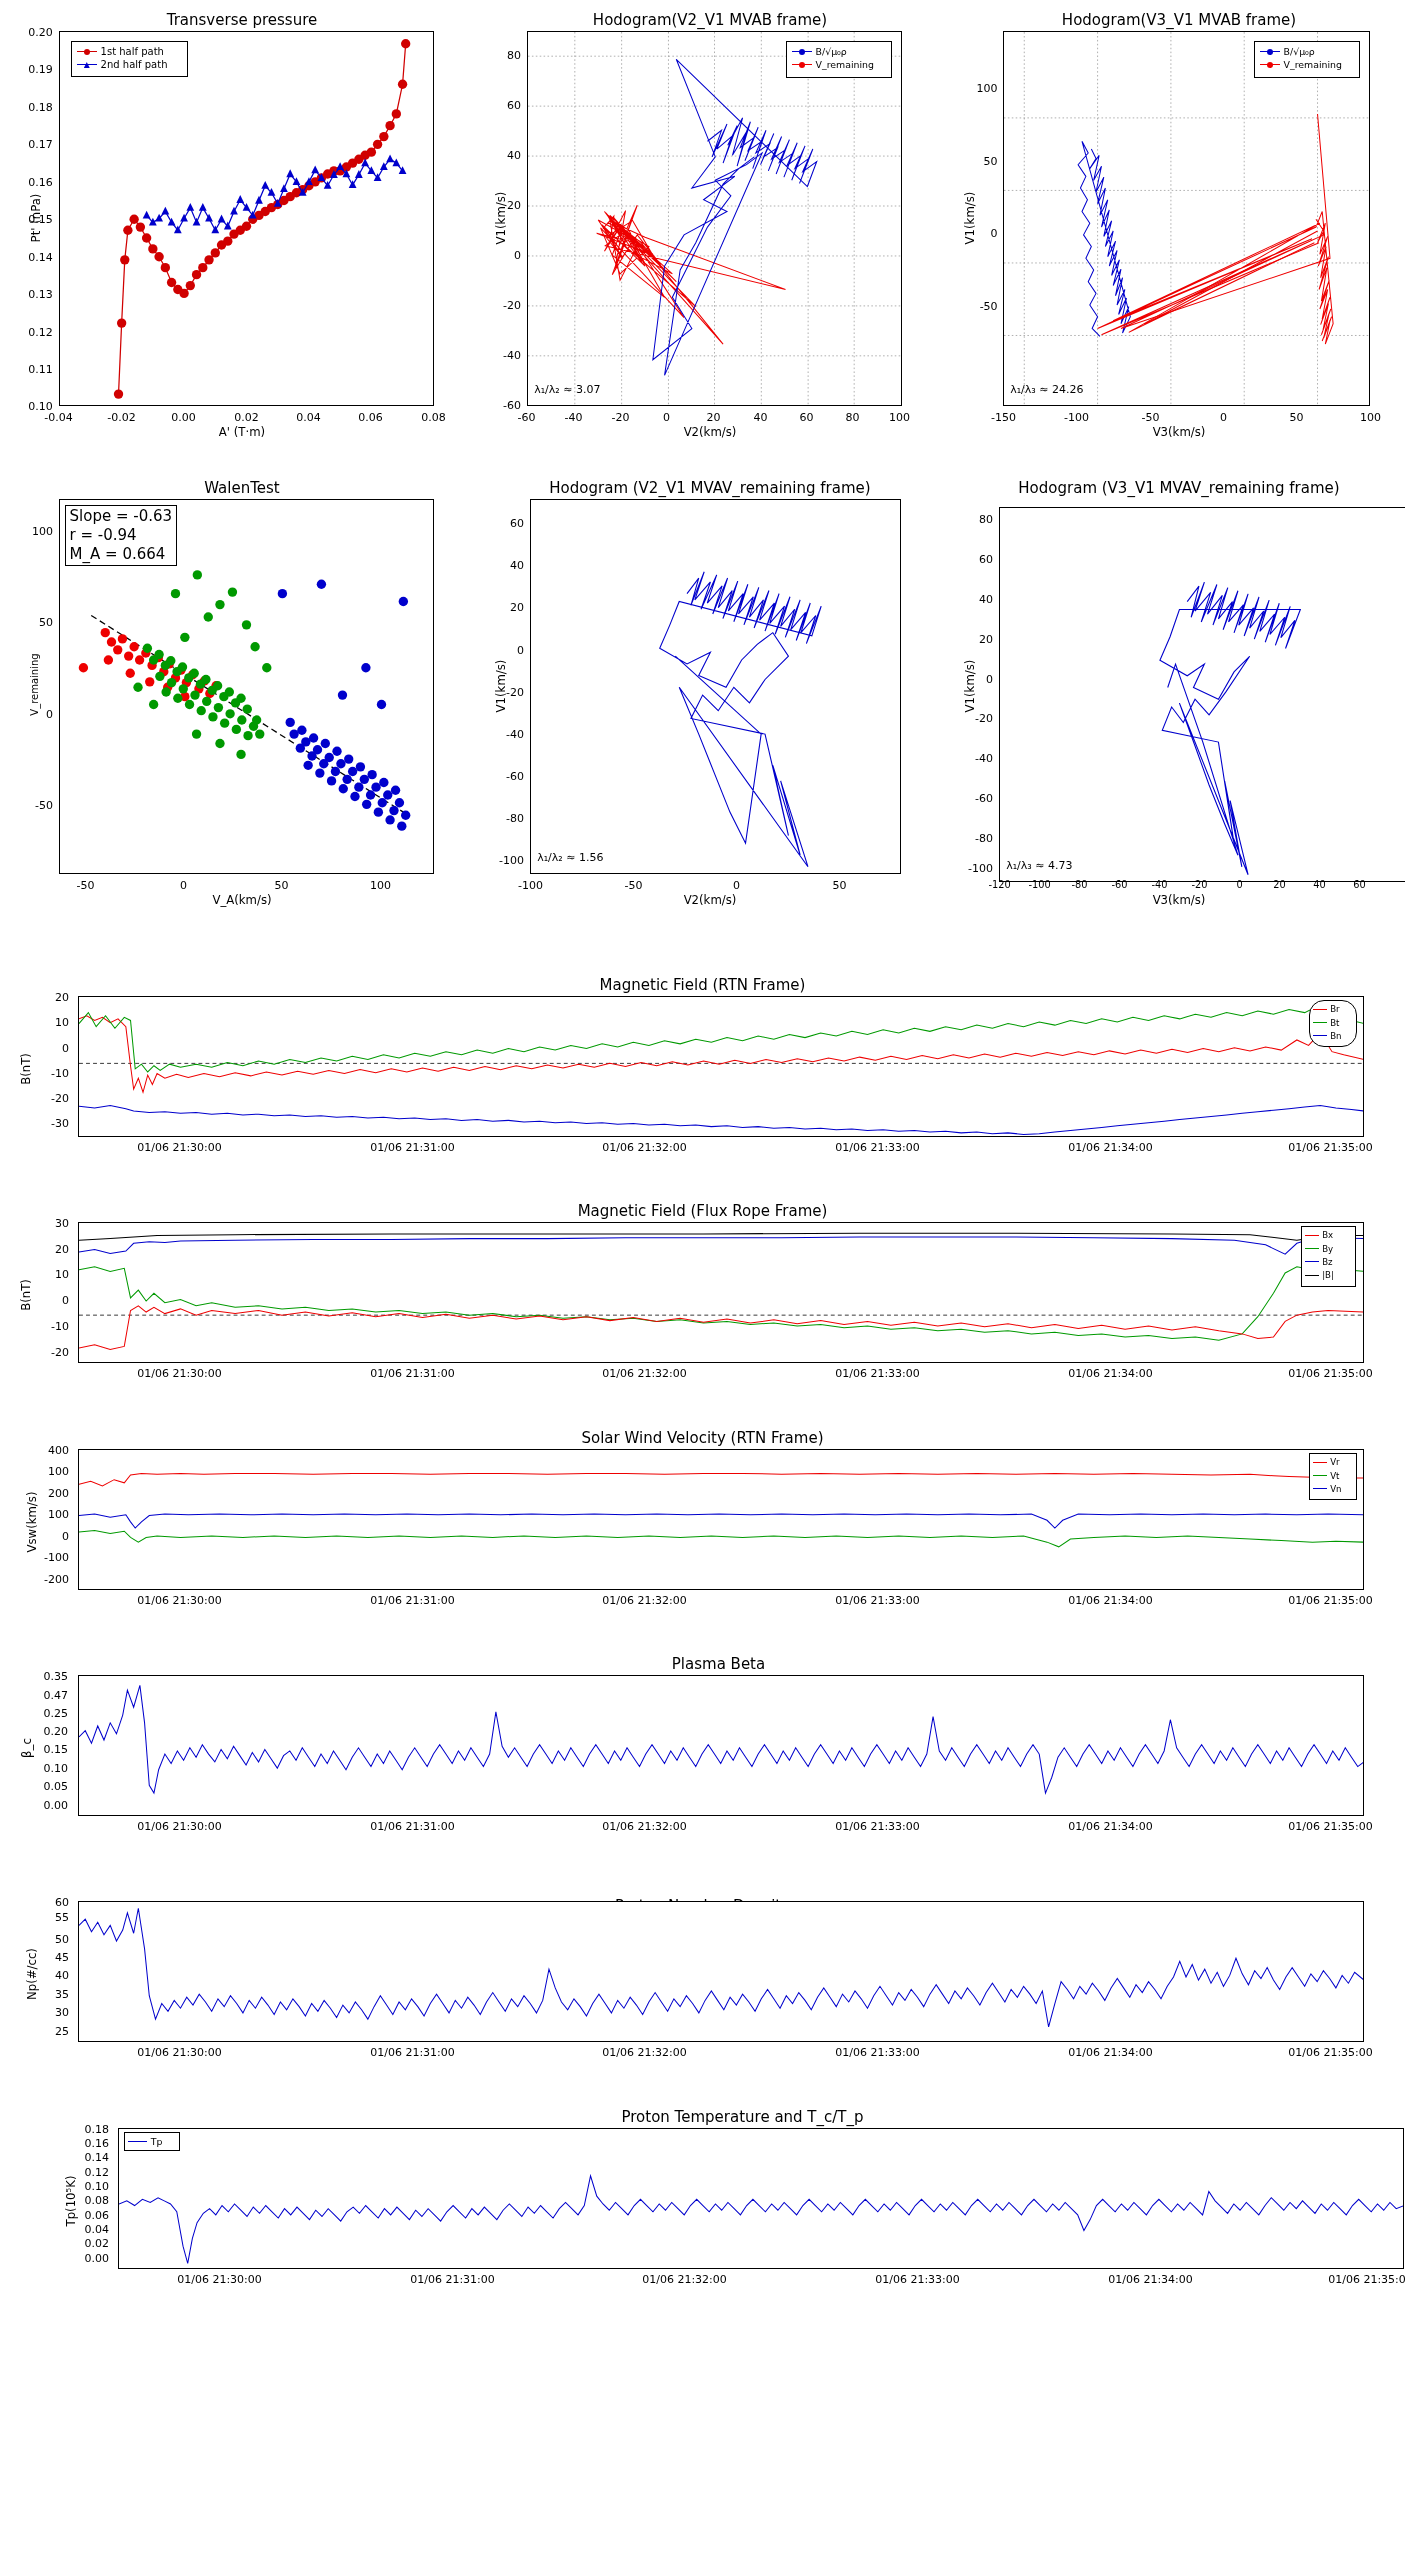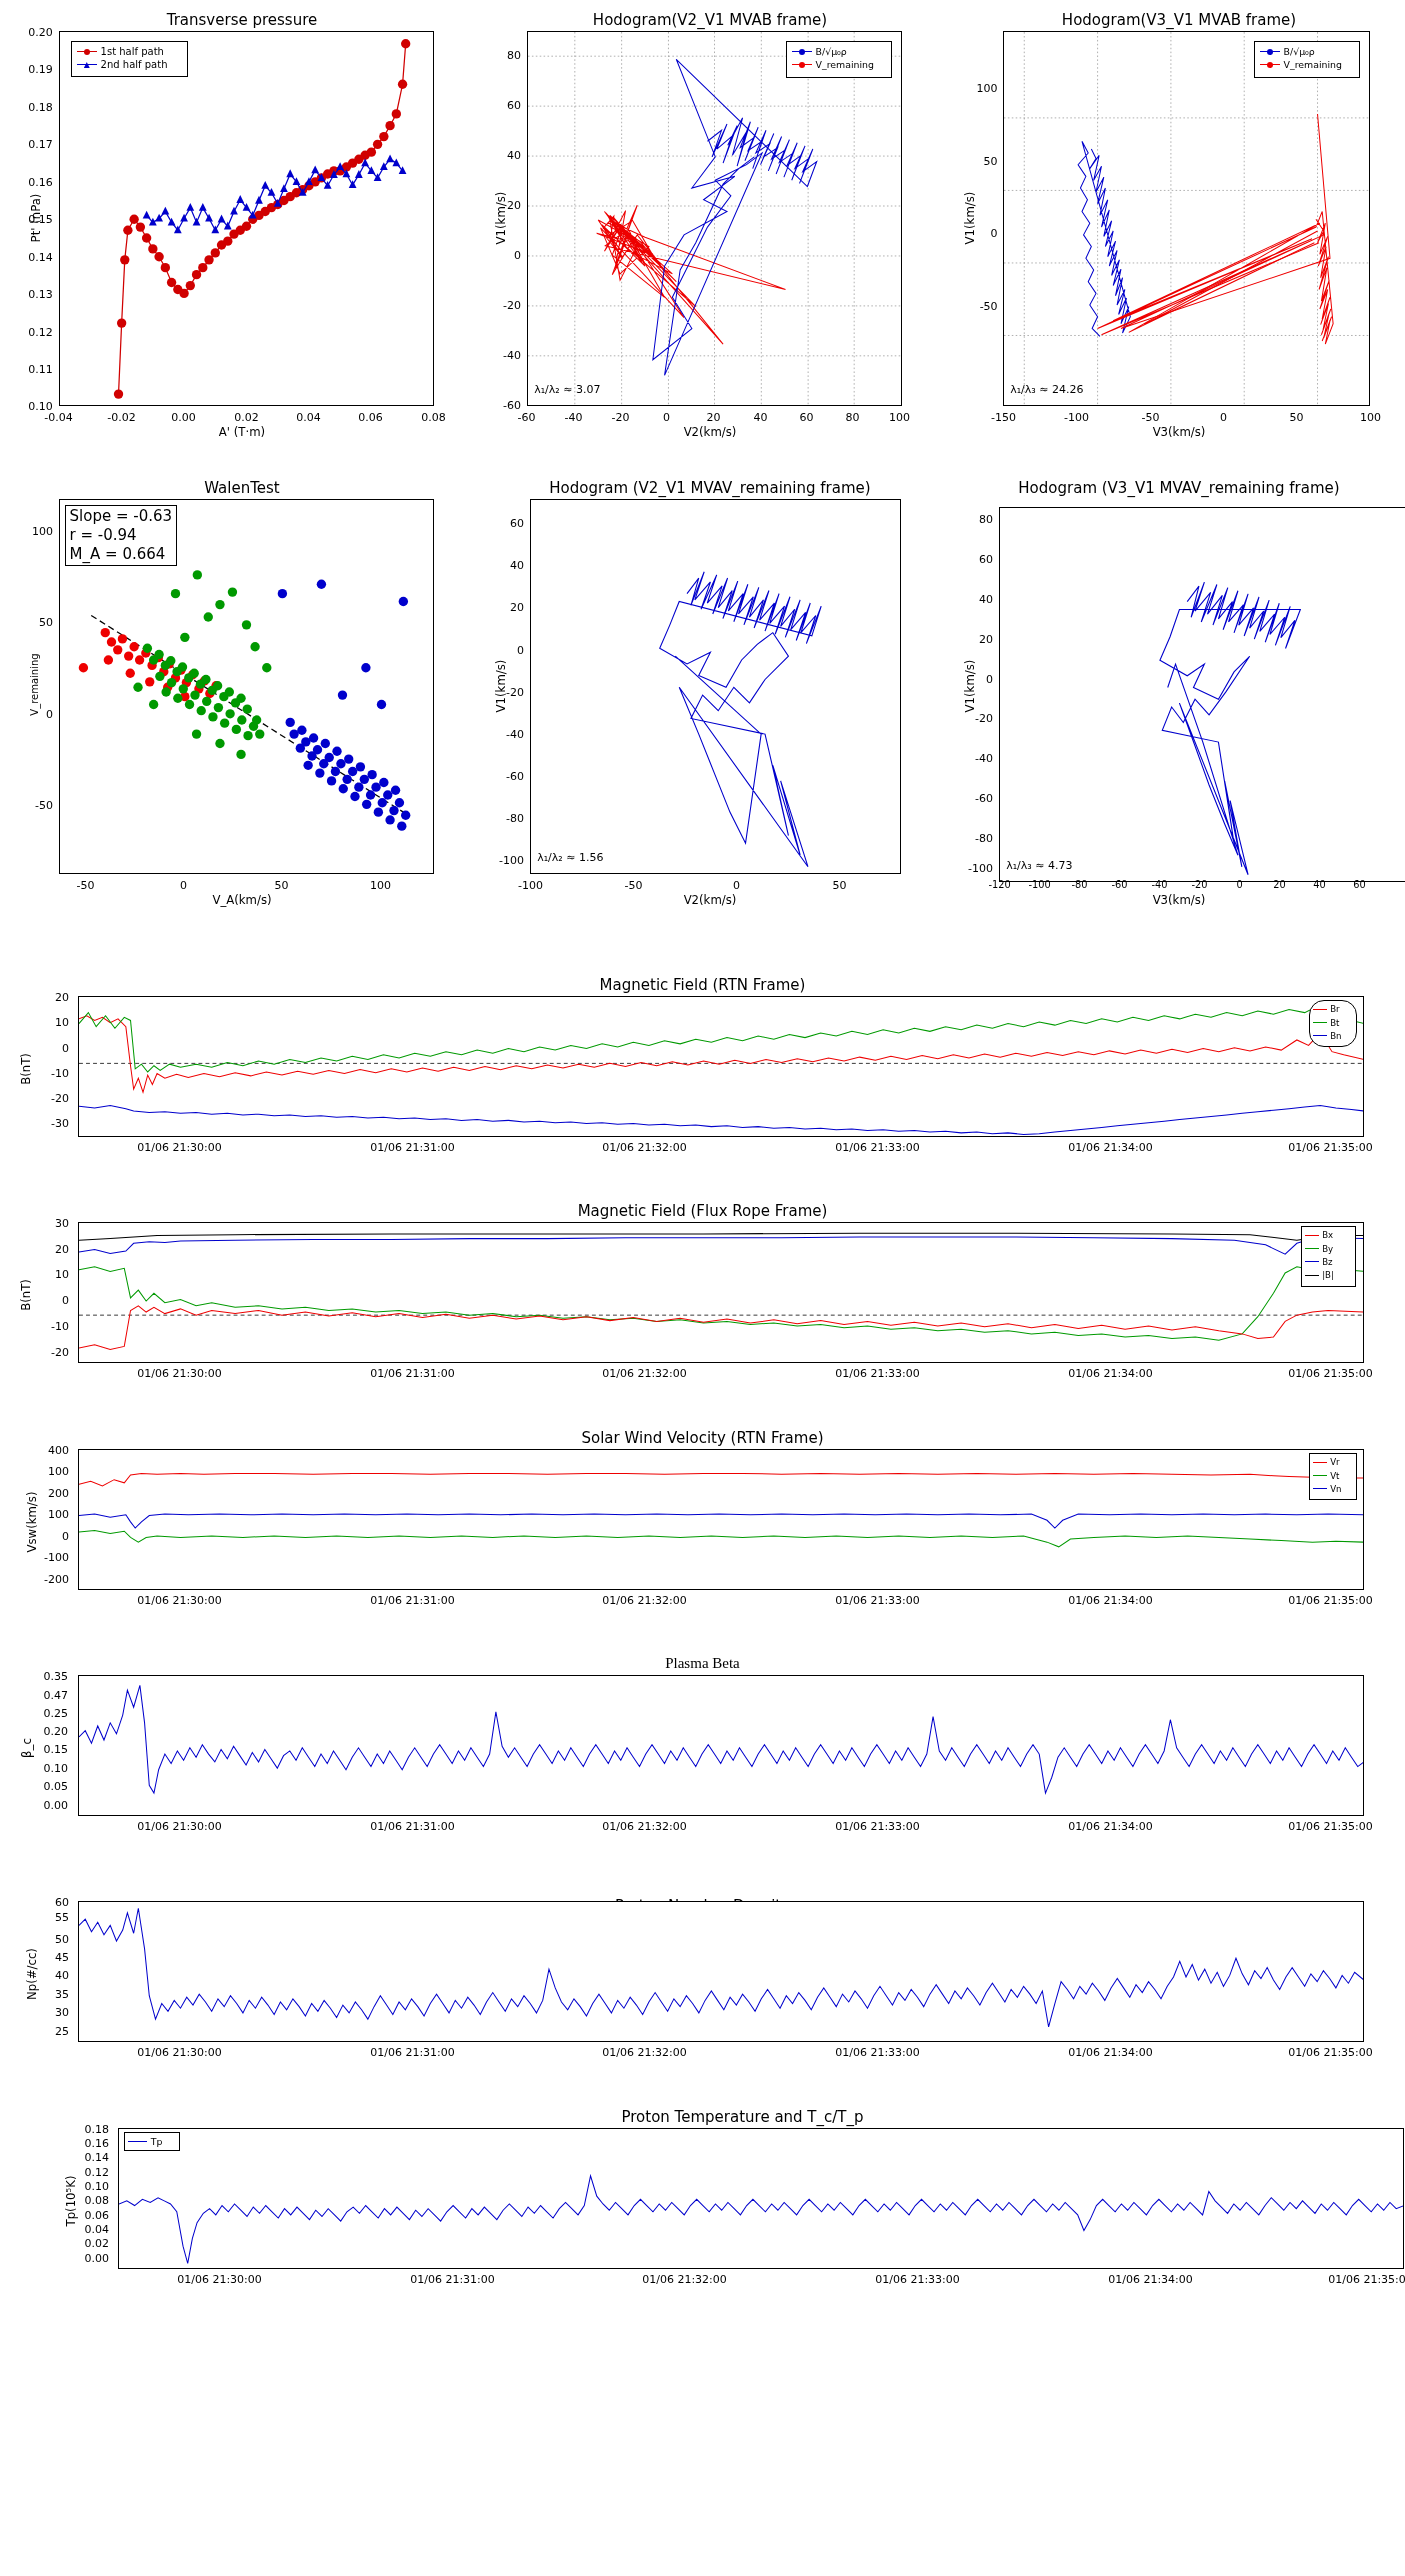--- a/index.html
+++ b/index.html
@@ -623,21 +623,21 @@
     <div class="ticky" style="left:22px;top:144px;width:47px;">-200</div>
     <div class="tickx" style="left:117px;top:165px;width:125px;">01/06 21:30:00</div>
     <div class="tickx" style="left:350px;top:165px;width:125px;">01/06 21:31:00</div>
     <div class="tickx" style="left:582px;top:165px;width:125px;">01/06 21:32:00</div>
     <div class="tickx" style="left:815px;top:165px;width:125px;">01/06 21:33:00</div>
     <div class="tickx" style="left:1048px;top:165px;width:125px;">01/06 21:34:00</div>
     <div class="tickx" style="left:1268px;top:165px;width:125px;">01/06 21:35:00</div>
   </div>
 
   <div class="panel" style="left:0px;top:1655px;width:1405px;height:203px;">
-    <div class="ptitle" style="left:78px;top:0px;width:1249px;font-family:Liberation Serif, serif;">Plasma Beta</div>
+    <div class="ptitle" style="left:94px;top:0px;width:1249px;">Plasma Beta</div>
     <div class="ylab" style="left:-15.6px;top:86px;width:86px;transform:rotate(-90deg);text-align:center;">β_c</div>
     <div class="axes" style="left:78px;top:20px;width:1286px;height:141px;">
       <svg width="1285" height="139" viewBox="0 0 1646 178" preserveAspectRatio="none">
         <polyline fill="none" stroke="#0000cc" stroke-width="1.3" points="
           0,78 8,70 16,86 24,64 32,82 40,60 48,74 56,50 62,18 70,40 78,12 84,60 90,140 96,150 102,120 110,100 118,112 126,96 134,108 142,92 150,104 158,88 166,100 174,110 182,94 190,106 198,90 206,102 214,114 222,98 230,110 238,94 246,106 254,118 262,102 270,96 278,108 286,92 294,104 302,116 310,100 318,112 326,96 334,108 342,120 350,104 358,92 366,104 374,116 382,100 390,112 398,96 406,108 414,120 422,104 430,92 438,104 446,116 454,100 462,88 470,100 478,112 486,96 494,108 502,92 510,104 518,116 526,100 534,46 542,90 550,104 558,92 566,104 574,116 582,100 590,88 598,100 606,112 614,96 622,108 630,92 638,104 646,116 654,100 662,88 670,100 678,112 686,96 694,108 702,92 710,104 718,116 726,100 734,88 742,100 750,112 758,96 766,108 774,92 782,104 790,116 798,100 806,88 814,100 822,112 830,96 838,108 846,92 854,104 862,116 870,100 878,88 886,100 894,112 902,96 910,108 918,92 926,104 934,116 942,100 950,88 958,100 966,112 974,96 982,108 990,92 998,104 1006,116 1014,100 1022,88 1030,100 1038,112 1046,96 1054,108 1062,92 1070,104 1078,116 1086,100 1094,52 1102,96 1110,108 1118,92 1126,104 1134,116 1142,100 1150,88 1158,100 1166,112 1174,96 1182,108 1190,92 1198,104 1206,116 1214,100 1222,88 1230,100 1238,150 1246,130 1254,104 1262,92 1270,104 1278,116 1286,100 1294,88 1302,100 1310,112 1318,96 1326,108 1334,92 1342,104 1350,116 1358,100 1366,88 1374,100 1382,112 1390,96 1398,56 1406,92 1414,104 1422,116 1430,100 1438,88 1446,100 1454,112 1462,96 1470,108 1478,92 1486,104 1494,116 1502,100 1510,88 1518,100 1526,112 1534,96 1542,108 1550,92 1558,104 1566,116 1574,100 1582,88 1590,100 1598,112 1606,96 1614,108 1622,92 1630,104 1638,116 1646,110"></polyline>
       </svg>
     </div>
     <div class="ticky" style="left:20px;top:15px;width:48px;">0.35</div>
     <div class="ticky" style="left:20px;top:34px;width:48px;">0.47</div>
     <div class="ticky" style="left:20px;top:52px;width:48px;">0.25</div>

